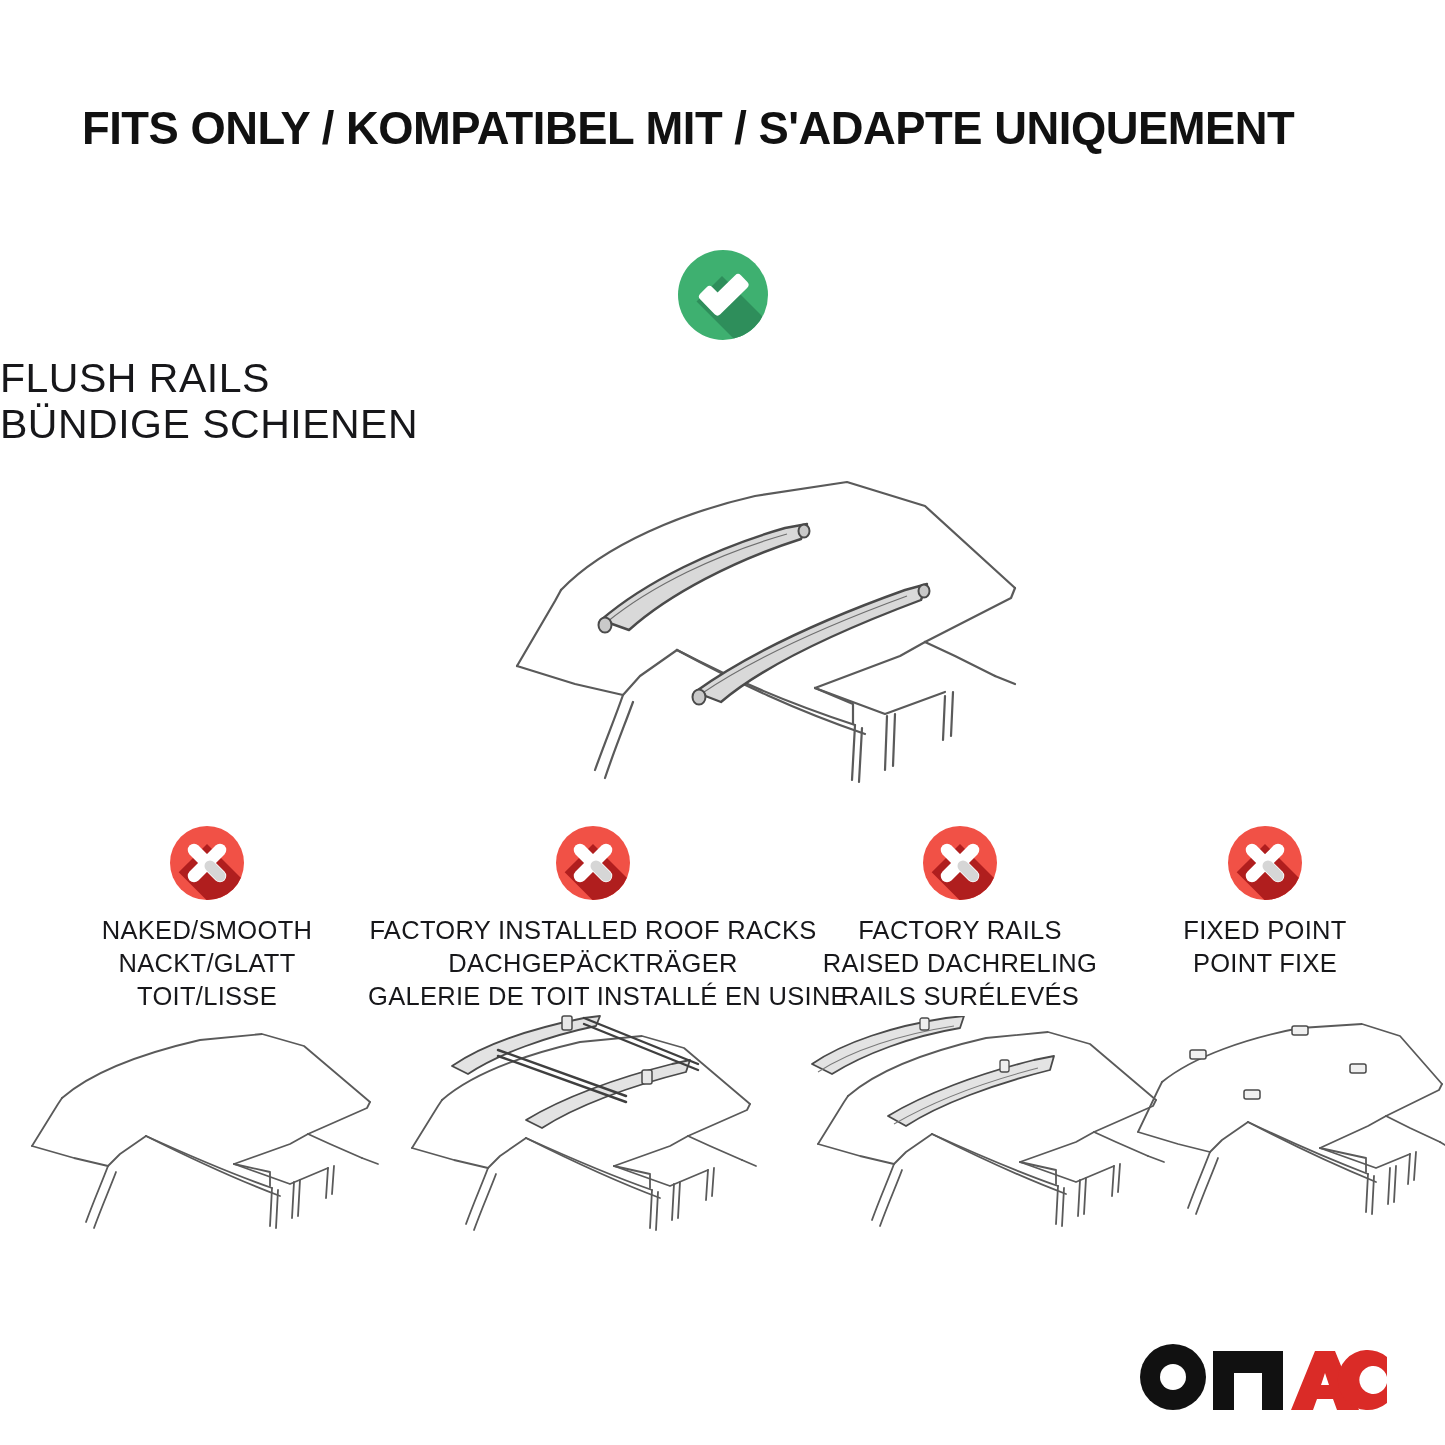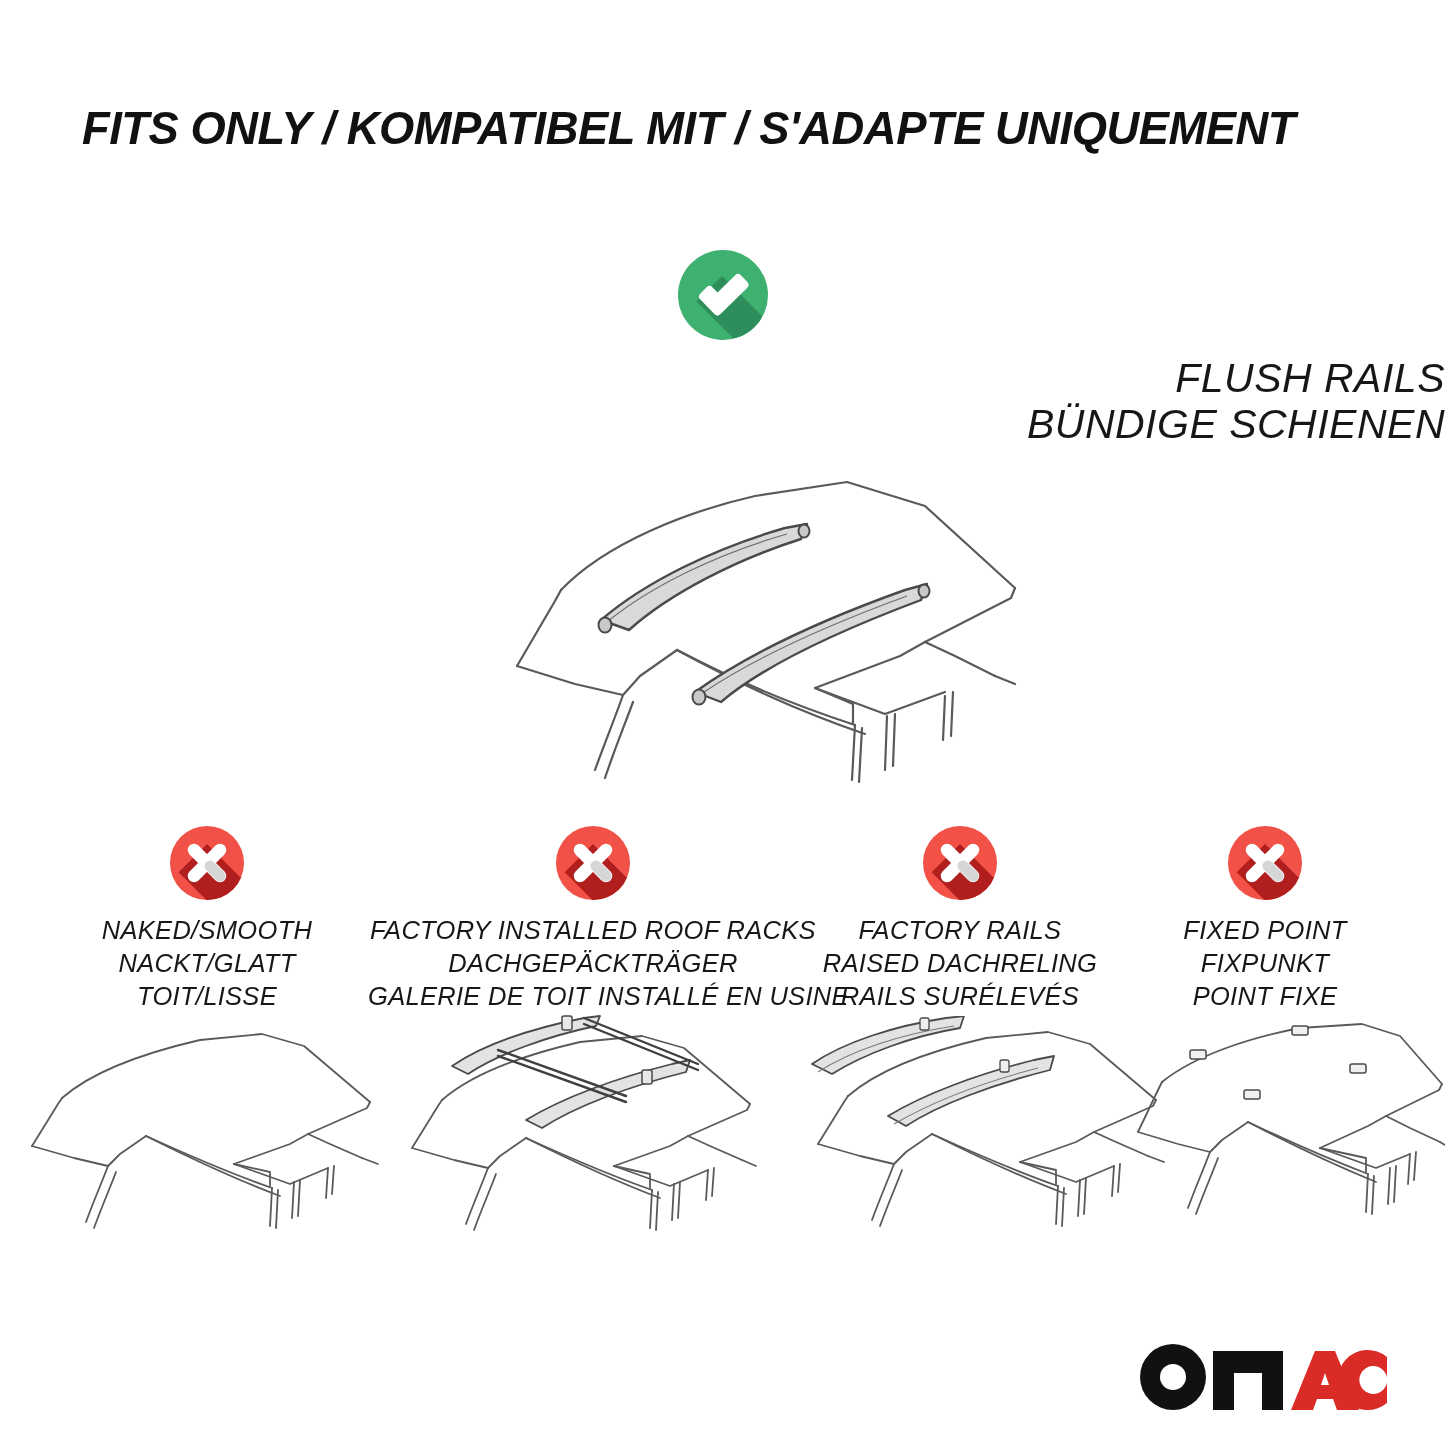--- a/index.html
+++ b/index.html
@@ -11,21 +11,20 @@
   body {
     font-family: "Liberation Sans", sans-serif;
     -webkit-font-smoothing: antialiased;
   }
   #page {
     position: relative;
     width: 1445px;
     height: 1445px;
     background: #ffffff;
     overflow: hidden;
-    font-style: italic;
   }
 
   
   .title {
     position: absolute;
     left: 82px;
     top: 104px;
     width: 1290px;
     font-size: 47px;
     font-weight: 700;
@@ -36,21 +35,21 @@
     transform: scaleX(0.965);
     transform-origin: left top;
   }
 
   
   .ok-block {
     position: absolute;
     left: 0;
     top: 250px;
     width: 1445px;
-    text-align: right;
+    text-align: left;
   }
   .check-badge {
     position: relative;
     width: 90px;
     height: 90px;
     margin: 0 auto;
     border-radius: 50%;
     background: #3EB070;
     overflow: hidden;
   }
@@ -280,21 +279,20 @@
         <svg width="74" height="74" viewBox="0 0 74 74" aria-hidden="true">
           <g stroke="#ffffff" stroke-width="12.5" stroke-linecap="round">
             <line x1="24" y1="24" x2="50" y2="50"></line>
             <line x1="50" y1="24" x2="24" y2="50"></line>
           </g>
           <line x1="40" y1="40" x2="50" y2="50" stroke="#d6d6d6" stroke-width="11" stroke-linecap="round"></line>
         </svg>
       </div>
       <div class="bad-labels">
         <div>FIXED POINT</div>
-        <div>FIXPUNKT</div>
         <div>POINT FIXE</div>
       </div>
     </div>
   </div>
 
   <div class="roof-small" style="left:22px; top:1030px;">
     <svg width="360" height="230" viewBox="0 0 360 230" aria-hidden="true">
       <g fill="none" stroke="#5a5a5a" stroke-width="1.8" stroke-linejoin="round" stroke-linecap="round">
         <path d="M40 68 C72 40 126 22 178 10 L240 4 L282 16 L348 72"></path>
         <path d="M40 68 L36 74 L10 116"></path>

